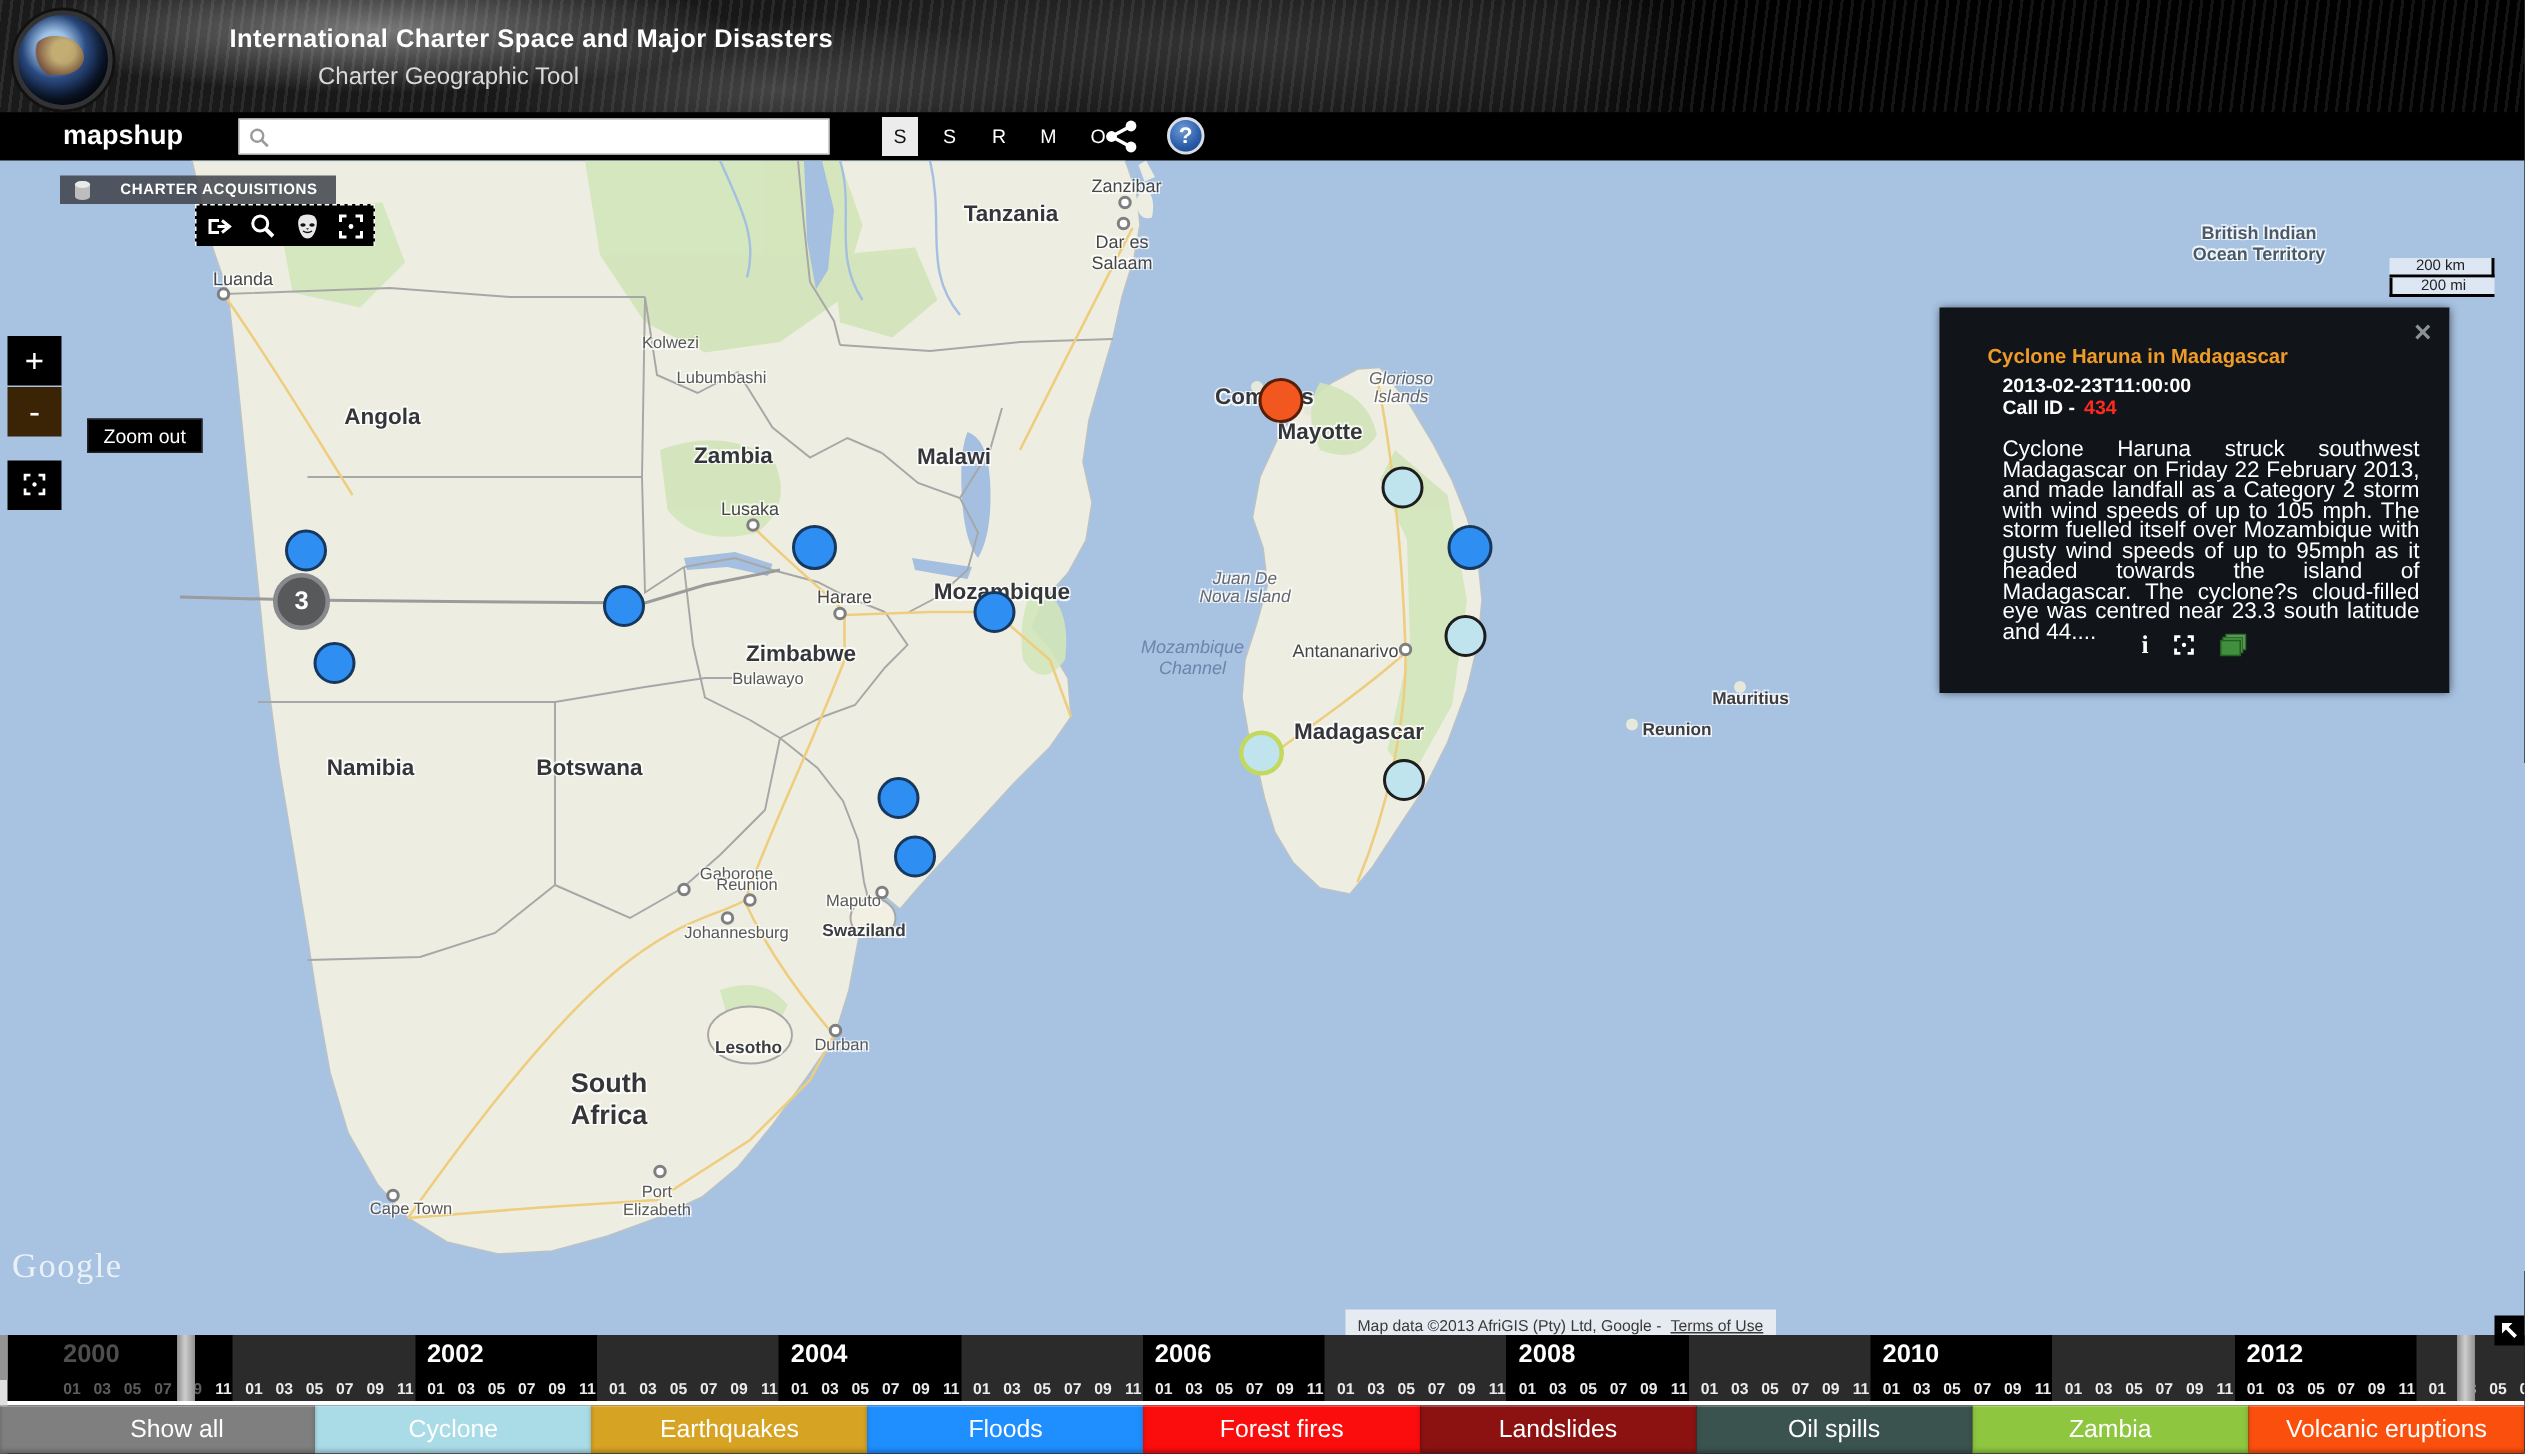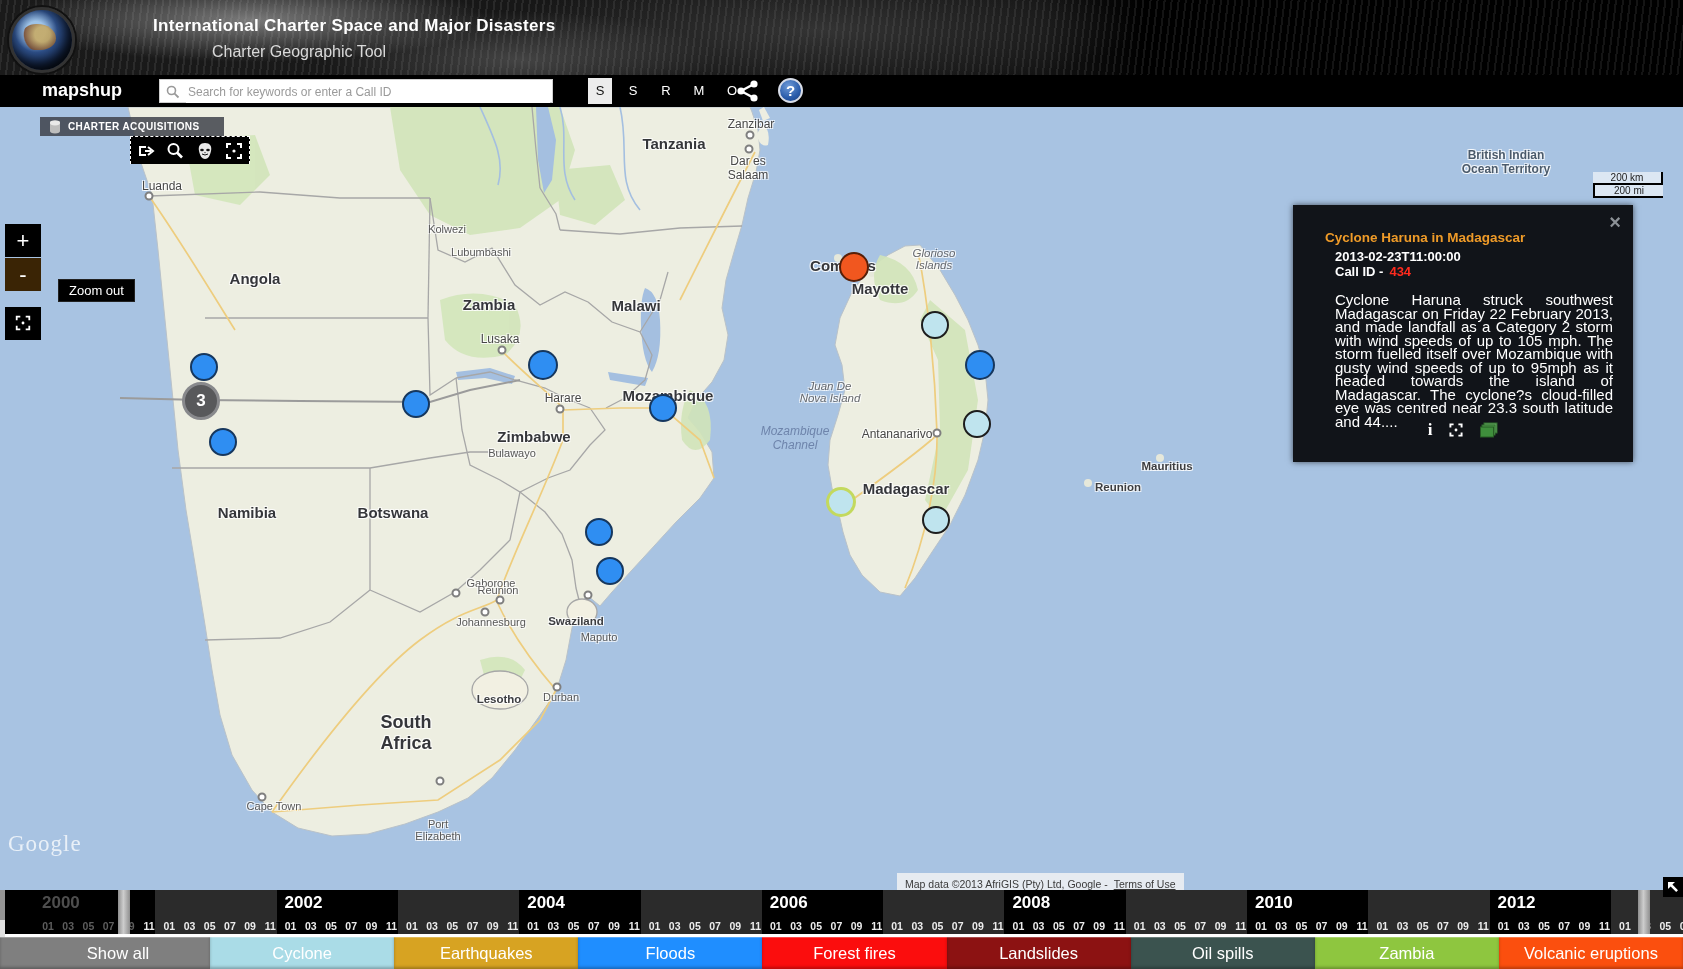--- a/index.html
+++ b/index.html
@@ -51,21 +51,21 @@
   .town-dot{position:absolute;width:5px;height:5px;border:2px solid #7f7f7f;background:#fff;border-radius:50%;transform:translate(-50%,-50%);}
   .marker{position:absolute;transform:translate(-50%,-50%);border-radius:50%;box-sizing:border-box;cursor:pointer;
           display:flex;align-items:center;justify-content:center;font-weight:bold;color:#fff;}
   .marker.flood{background:#2f8ef2;border:2px solid #16375e;}
   .marker.cyclone{background:#bfe4ee;border:2px solid #1d1d1d;}
   .marker.cyclone-sel{background:#bfe4ee;border:3px solid #c3d95d;}
   .marker.volcano{background:#f1571f;border:2px solid #571f07;}
   .marker.cluster{background:#58595b;border:3px solid #88898c;font-size:17px;}
   
   .layer-tab{position:absolute;left:40px;top:10px;width:184px;height:19px;background:rgba(62,66,74,.85);
-    color:#fff;font-size:10px;font-weight:bold;letter-spacing:.4px;line-height:19px;padding-left:28px;box-sizing:border-box;cursor:pointer;}
+    color:#fff;font-size:10px;font-weight:bold;letter-spacing:.4px;line-height:19px;padding-left:28px;box-sizing:border-box;cursor:pointer;text-align:center;}
   .layer-tab svg{position:absolute;left:9px;top:3px;}
   .map-toolbar{position:absolute;left:130px;top:29px;width:120px;height:28px;background:#000;
     border:1px dashed #fff;border-bottom:none;box-sizing:border-box;display:flex;align-items:center;justify-content:space-around;}
   .map-toolbar .ticon{width:20px;height:20px;cursor:pointer;}
   
   .zbtn{position:absolute;left:5px;width:36px;height:33px;background:#000;color:#fff;text-align:center;
         font-size:22px;line-height:33px;cursor:pointer;}
   .zbtn.minus{background:#3a2405;}
   .ztip{position:absolute;left:58px;top:172px;background:#000;color:#fff;font-size:13px;padding:3px 10px;border:1px solid #222;}
   
@@ -117,21 +117,20 @@
   <div class="hdr-sub">Charter Geographic Tool</div>
 </div>
 
 <div class="nav-bar">
   <div class="brand">mapshup</div>
   <div class="search-wrap">
     <svg width="14" height="14" viewBox="0 0 14 14">
       <circle cx="5.5" cy="5.5" r="4" fill="none" stroke="#9a9a9a" stroke-width="1.6"></circle>
       <line x1="8.6" y1="8.6" x2="12.5" y2="12.5" stroke="#9a9a9a" stroke-width="1.8"></line>
     </svg>
-    <input type="text" value="" placeholder="Search for keywords or enter a Call ID" style="">
   </div>
   <div class="view-btns">
       <div class="vbtn sel">S</div>
       <div class="vbtn">S</div>
       <div class="vbtn">R</div>
       <div class="vbtn">M</div>
       <div class="vbtn">O</div>
     </div>
   <svg class="share-btn" viewBox="0 0 24 22">
     <circle cx="18" cy="4" r="3.6" fill="#fff"></circle>
@@ -254,31 +253,31 @@
       <div class="lbl territory" style="left: 1506px; top: 55px;">British Indian
 Ocean Territory</div>
       <div class="lbl country" style="left: 247px; top: 405px;">Namibia</div>
       <div class="lbl country" style="left: 393px; top: 405px;">Botswana</div>
       <div class="lbl town" style="left: 445px; top: 476px; margin-left: 46px;">Gaborone</div>
       <span class="town-dot" style="left: 456px; top: 486px;"></span>
       <div class="lbl town" style="left: 498px; top: 483px;">Reunion</div>
       <span class="town-dot" style="left: 500px; top: 493px;"></span>
       <div class="lbl town" style="left: 491px; top: 515px;">Johannesburg</div>
       <span class="town-dot" style="left: 485px; top: 505px;"></span>
-      <div class="lbl town" style="left: 599px; top: 494px; margin-top: 36px;">Maputo</div>
+      <div class="lbl town" style="left: 569px; top: 494px;">Maputo</div>
       <span class="town-dot" style="left: 588px; top: 488px;"></span>
       <div class="lbl small-country" style="left: 576px; top: 514px;">Swaziland</div>
       <div class="lbl town" style="left: 561px; top: 590px;">Durban</div>
       <span class="town-dot" style="left: 557px; top: 580px;"></span>
       <div class="lbl small-country" style="left: 499px; top: 592px;">Lesotho</div>
       <div class="lbl country-lg" style="left: 406px; top: 626px;">South
 Africa</div>
       <div class="lbl town" style="left: 274px; top: 699px;">Cape Town</div>
       <span class="town-dot" style="left: 262px; top: 690px;"></span>
-      <div class="lbl town" style="left: 438px; top: 723px; text-align: center;">Port
+      <div class="lbl town" style="left: 438px; top: 694px; text-align: center;">Port
 Elizabeth</div>
       <span class="town-dot" style="left: 440px; top: 674px;"></span>
     </div>
   <div id="map-markers">
       <div class="marker flood" style="left: 204px; top: 260px; width: 28px; height: 28px;"></div>
       <div class="marker cluster" style="left: 201px; top: 294px; width: 38px; height: 38px;">3</div>
       <div class="marker flood" style="left: 223px; top: 335px; width: 28px; height: 28px;"></div>
       <div class="marker flood" style="left: 416px; top: 297px; width: 28px; height: 28px;"></div>
       <div class="marker flood" style="left: 543px; top: 258px; width: 30px; height: 30px;"></div>
       <div class="marker flood" style="left: 663px; top: 301px; width: 28px; height: 28px;"></div>

